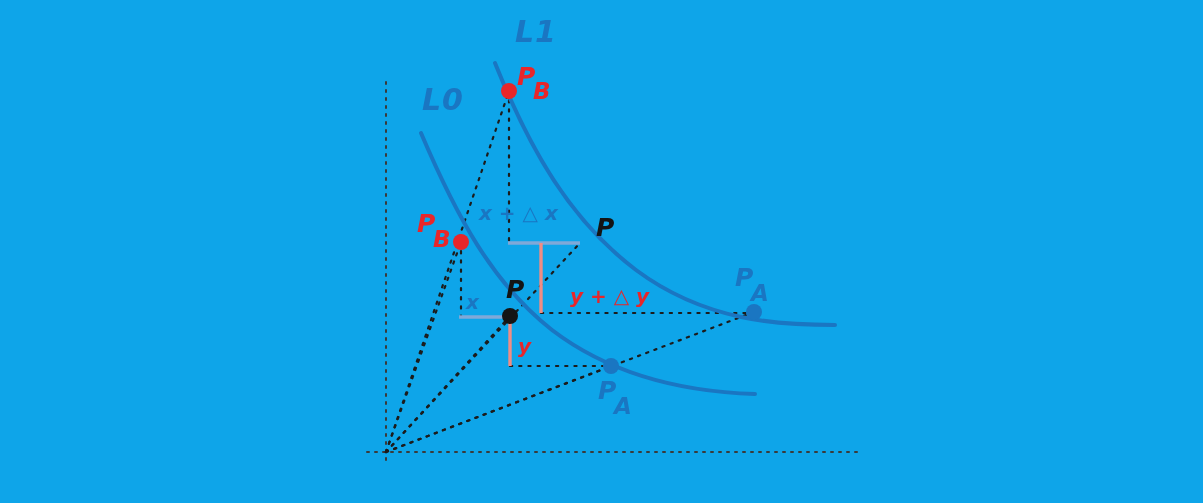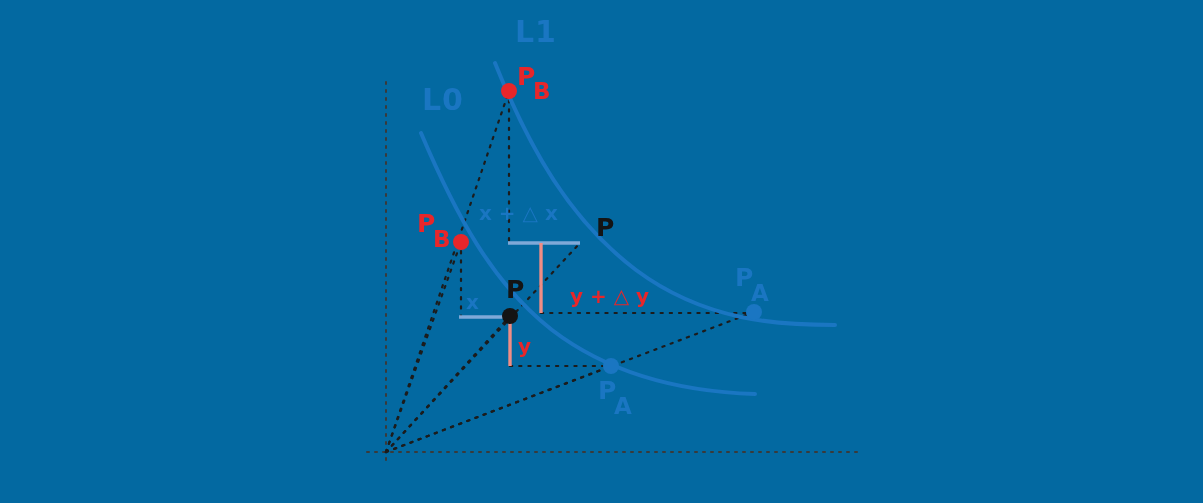--- a/index.html
+++ b/index.html
@@ -10,21 +10,22 @@
   body {
     width: 1203px;
     height: 503px;
     font-family: "DejaVu Sans", sans-serif;
     overflow: hidden;
   }
   #diagram-root {
     position: relative;
     width: 1203px;
     height: 503px;
-    background: #0369a1;
+    background: #0ea5e9;
+    font-style: italic;
   }
   svg#indifference-diagram {
     display: block;
     width: 1203px;
     height: 503px;
   }
   .axis-line {
     stroke: #3a3a3a;
     stroke-width: 2;
     stroke-linecap: round;

